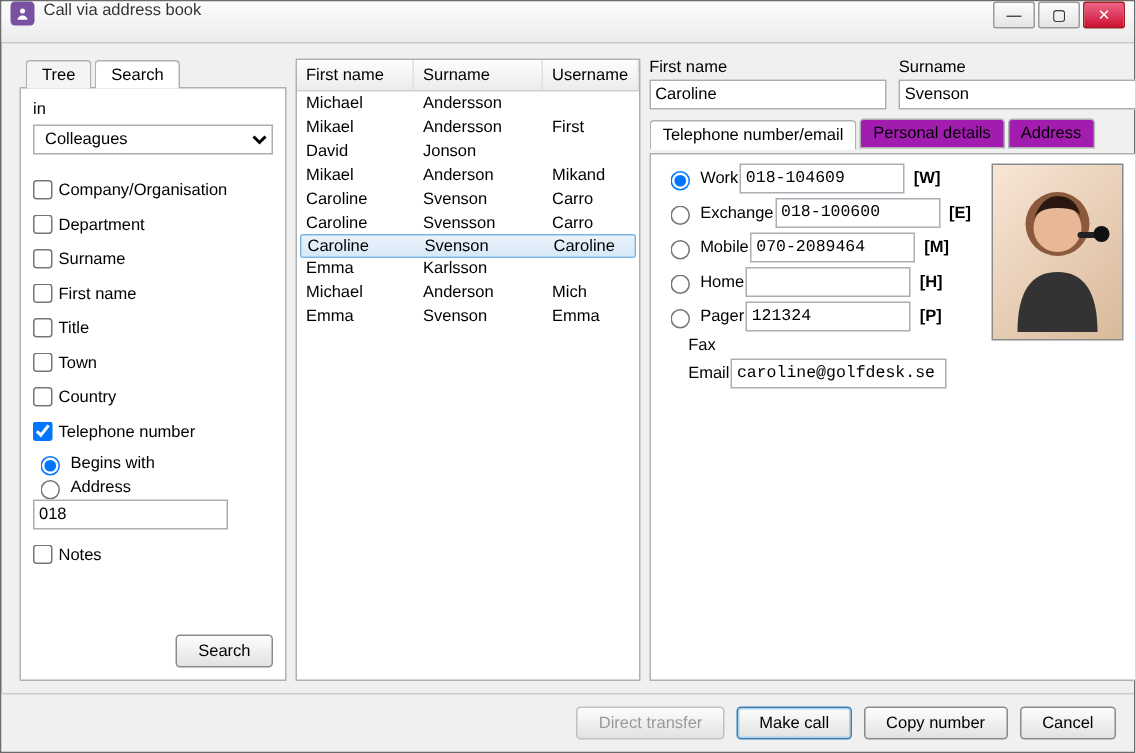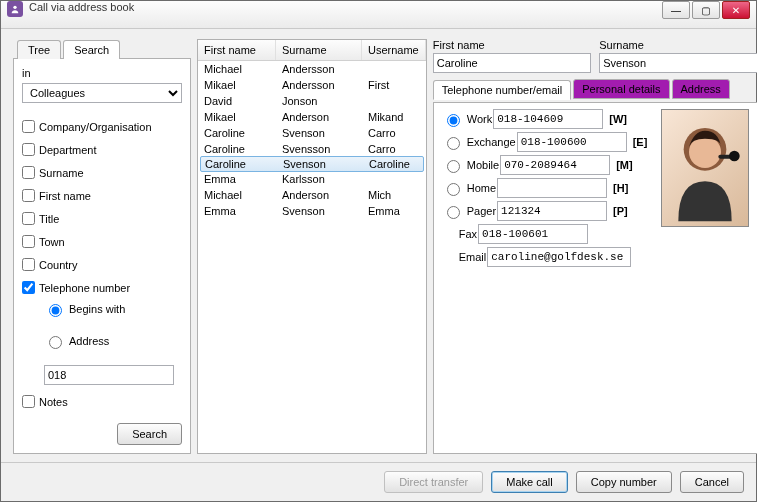--- a/index.html
+++ b/index.html
@@ -18,21 +18,21 @@
 .rightcol { flex:1; display:flex; flex-direction:column; gap:4px;}
 .tabs { display:flex; margin-left:4px; }
 .tab { padding: 3px 10px; border:1px solid #b0b0b0; border-bottom:none; background:#f4f4f4; border-radius:3px 3px 0 0; margin-right:2px; position:relative; top:1px;}
 .tab.active { background:#fff; z-index:2;}
 .panel { border:1px solid #b0b0b0; background:#fff; flex:1; padding:8px 8px 8px 8px; display:flex; flex-direction:column; gap:4px;}
 .row { display:flex; align-items:flex-start; gap:4px;flex-direction:column;}
 select, input[type=text] { border:1px solid #abadb3; height:20px; padding:1px 3px; background:#fff;}
 select { width: 160px; }
 .chk { display:flex; align-items:center; gap:4px; margin:3px 0;}
 .chk input{margin:0}
-.sub { margin-left:22px; display:flex; flex-direction:column; gap:16px;}
+.sub { display:flex; flex-direction:column; gap:0;}
 .radio { display:flex; align-items:center; gap:4px;}
 .searchbtn-row{margin-top:auto; display:flex; justify-content:flex-end;}
 button{ border:1px solid #8a8a8a; background:linear-gradient(#fdfdfd,#e2e2e2); border-radius:3px; height:22px; padding:0 14px;}
 button:disabled{color:#9a9a9a;border-color:#c0c0c0;}
 button.primary{border:1px solid #3c7fb1; box-shadow:0 0 0 1px #a7d3f0 inset;}
 .thead{display:flex; background:linear-gradient(#fdfdfd,#ececec); border-bottom:1px solid #d0d0d0;}
 .thead .th{padding:4px 6px; border-right:1px solid #e0e0e0;}
 .th.fn{width:78px}.th.sn{width:86px}.th.un{flex:1}
 .tbody{}
 .trow{display:flex; padding:1px 0;}
@@ -265,23 +265,20 @@
               </div>
             <div class="valrow">
                 <input type="text" value="121324" style="">
                 <span class="suffix">[P]</span>
               </div>
           </div>
           <div class="tel-item">
             <div class="lbl" style="padding-left:17px">
                 <span>Fax</span>
               </div>
-            <div class="valrow">
-                <input type="text" value="018-100601" style="">
-              </div>
           </div>
           <div class="tel-item">
             <div class="lbl" style="padding-left:17px">
                 <span>Email</span>
               </div>
             <div class="valrow">
                 <input type="text" style="width: 144px;" value="caroline@golfdesk.se">
               </div>
           </div>
         </div>

